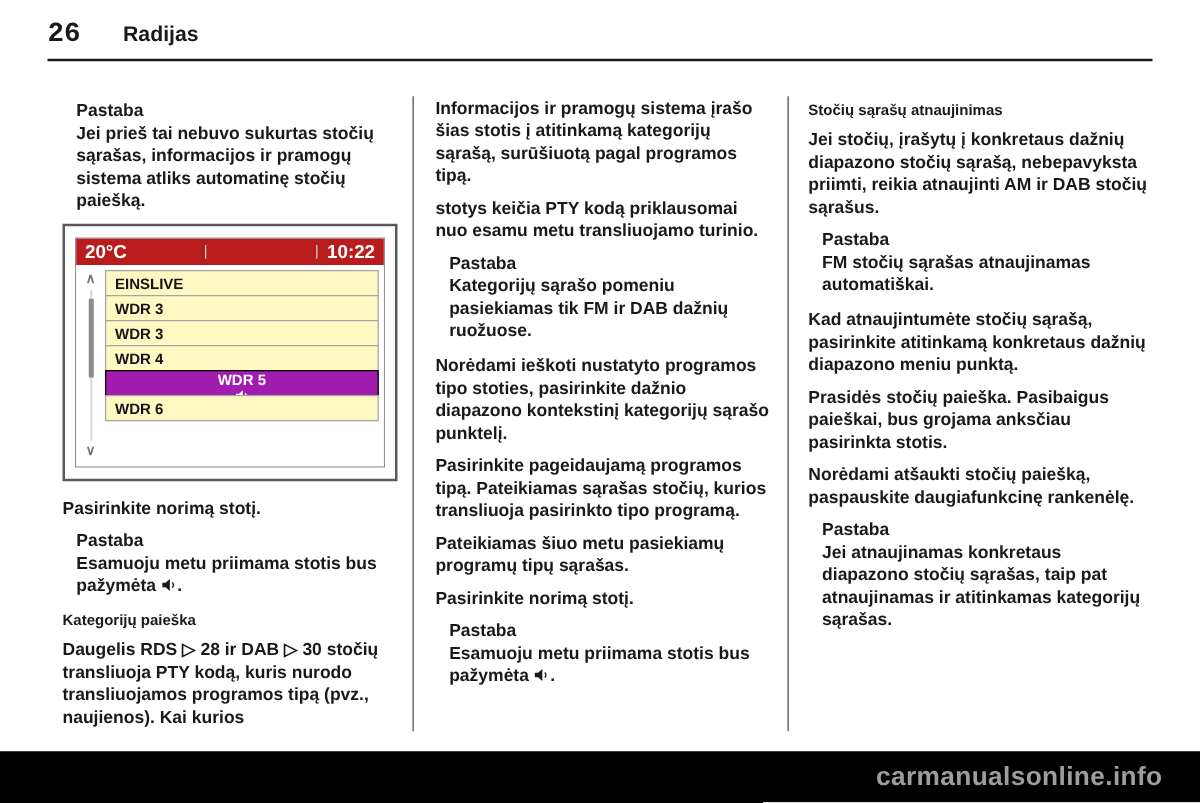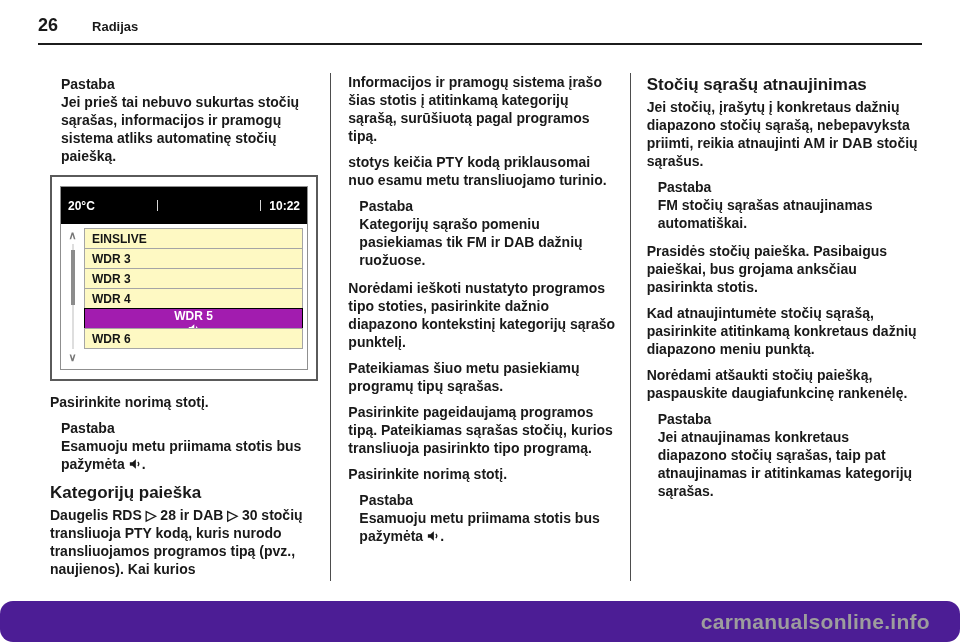--- a/index.html
+++ b/index.html
@@ -2,43 +2,43 @@
 <html><head>
 <meta charset="utf-8">
 <style>
   html,body{margin:0;padding:0;background:#fff;}
   .page{
     position:relative;width:960px;height:642px;overflow:hidden;background:#fff;
     font-family:"Liberation Sans",sans-serif;color:#191919;font-weight:bold;
   }
   
   .hdr{padding:15px 0 0 38px;display:flex;align-items:baseline;}
-  .hdr .pgnum{font-size:18px;}
-  .hdr .section{font-size:13px;margin-left:34px;}
+  .hdr .pgnum{font-size:22px;font-family:Liberation Mono, monospace;}
+  .hdr .section{font-size:17px;margin-left:34px;}
   .rule{margin:7px 38px 0 38px;border-top:2px solid #1c1c1c;}
   
   .cols{display:flex;padding:28px 38px 0 50px;align-items:flex-start;}
   .col{box-sizing:border-box;}
   .col1{width:272px;}
   .col2{width:270px;}
   .col3{width:276px;}
   .vdiv{width:1px;height:508px;background:#4d4d4d;flex:none;}
   .vdiv.d1{margin:0 17px 0 9px;}
   .vdiv.d2{margin:0 16px 0 12px;}
   p.body{font-size:14px;line-height:18px;margin:0 0 8px 0;}
-  h2.subhead{font-size:17px;line-height:19px;margin:2px 0 4px 0;}
+  h2.subhead{font-size:12px;line-height:19px;margin:2px 0 4px 0;}
   .note{margin:2px 0 10px 11px;font-size:14px;line-height:18px;}
   .note .nlabel{margin-bottom:0;}
   .inline-icon{display:inline-block;vertical-align:-1px;margin:0 1px 0 4px;}
   .inline-icon svg{display:block;}
   
   .shot{margin:5px 0 12px 0;width:268px;height:206px;border:2px solid #5a5a5a;
         background:#fff;box-sizing:border-box;padding:9px 8px;}
   .shot-ui{height:100%;border:1px solid #8f8f8f;display:flex;flex-direction:column;box-sizing:border-box;}
-  .shot-topbar{height:37px;flex:none;background:#000000;color:#fff;font-size:12px;
+  .shot-topbar{height:21px;flex:none;background:#b91c1c;color:#fff;font-size:15px;
         display:flex;align-items:center;padding:0 7px;}
   .shot-topbar .tick{width:1px;height:11px;background:#d6d6d6;}
   .shot-topbar .t1{margin-left:62px;}
   .shot-topbar .sp{flex:1;}
   .shot-topbar .time{margin-left:8px;}
   .shot-titlerow{height:21px;flex:none;background:#fafafa;border-bottom:1px solid #9a9a9a;
         display:flex;align-items:center;padding:0 6px;font-size:11.5px;color:#222;}
   .shot-title{flex:1;}
   .shot-icons{display:flex;align-items:center;gap:5px;color:#a0a0a0;font-size:9px;}
   .shot-icons .tp{border:1px solid #a8a8a8;font-size:7.5px;line-height:8px;padding:0 1px;}
@@ -47,22 +47,22 @@
   .shot-gutter{width:23px;flex:none;display:flex;flex-direction:column;align-items:center;
         color:#777;font-size:11px;line-height:11px;padding:2px 0;}
   .shot-gutter .sbar{flex:1;width:2px;background:#dedede;position:relative;margin:3px 0;}
   .shot-gutter .sthumb{position:absolute;top:6%;left:-1px;width:4px;height:52%;background:#8c8c8c;}
   .shot-list{flex:1;display:flex;flex-direction:column;}
   .srow{height:21px;box-sizing:border-box;border:1px solid #a5a5a5;margin-top:-1px;
         display:flex;align-items:center;padding:0 7px;font-size:12px;color:#141414;background:#fef9c3;}
   .srow:first-child{margin-top:0;}
   .srow.selected{background:#a21caf;color:#fff;border-color:#000;justify-content:space-between;flex-direction:column;}
   
-  .strip{position:absolute;left:0;bottom:0;width:100%;height:41px;background:#4c1d95;
-        display:flex;align-items:center;justify-content:flex-end;box-sizing:border-box;padding-right:30px;border-radius:13px;}
+  .strip{position:absolute;left:0;bottom:0;width:100%;height:41px;background:#000000;
+        display:flex;align-items:center;justify-content:flex-end;box-sizing:border-box;padding-right:30px;}
   .watermark{color:#9d9d9d;font-size:21px;font-weight:bold;letter-spacing:0.3px;}
 </style>
 </head>
 <body>
 
 <div class="page">
 
   <div class="hdr">
     <span class="pgnum">26</span>
     <span class="section">Radijas</span>
@@ -131,43 +131,43 @@
     <div class="vdiv d1"></div>
 
     <section class="col col2">
       <p class="body">Informacijos ir pramogų sistema įrašo šias stotis į atitinkamą kategorijų sąrašą, surūšiuotą pagal programos tipą.</p>
       <p class="body">stotys keičia PTY kodą priklausomai nuo esamu metu transliuojamo turinio.</p>
       <div class="note">
         <div class="nlabel">Pastaba</div>
         <div class="ntext">Kategorijų sąrašo pomeniu pasiekiamas tik FM ir DAB dažnių ruožuose.</div>
       </div>
       <p class="body">Norėdami ieškoti nustatyto programos tipo stoties, pasirinkite dažnio diapazono kontekstinį kategorijų sąrašo punktelį.</p>
+      <p class="body">Pasirinkite pageidaujamą programos tipą. Pateikiamas sąrašas stočių, kurios transliuoja pasirinkto tipo programą.</p>
       <p class="body">Pateikiamas šiuo metu pasiekiamų programų tipų sąrašas.</p>
-      <p class="body">Pasirinkite pageidaujamą programos tipą. Pateikiamas sąrašas stočių, kurios transliuoja pasirinkto tipo programą.</p>
       <p class="body">Pasirinkite norimą stotį.</p>
       <div class="note">
         <div class="nlabel">Pastaba</div>
         <div class="ntext"><span>Esamuoju metu priimama stotis bus pažymėta</span><span class="inline-icon"><svg width="12" height="12" viewBox="0 0 14 14">
                 <path fill="#191919" d="M1 5h3l4-3.5v11L4 9H1z"></path>
                 <path d="M10.3 4.6a3.4 3.4 0 0 1 0 4.8" fill="none" stroke="#191919" stroke-width="1.4"></path>
               </svg></span><span>.</span></div>
       </div>
     </section>
 
     <div class="vdiv d2"></div>
 
     <section class="col col3">
       <h2 class="subhead">Stočių sąrašų atnaujinimas</h2>
       <p class="body">Jei stočių, įrašytų į konkretaus dažnių diapazono stočių sąrašą, nebepavyksta priimti, reikia atnaujinti AM ir DAB stočių sąrašus.</p>
       <div class="note">
         <div class="nlabel">Pastaba</div>
         <div class="ntext">FM stočių sąrašas atnaujinamas automatiškai.</div>
       </div>
+      <p class="body">Kad atnaujintumėte stočių sąrašą, pasirinkite atitinkamą konkretaus dažnių diapazono meniu punktą.</p>
       <p class="body">Prasidės stočių paieška. Pasibaigus paieškai, bus grojama anksčiau pasirinkta stotis.</p>
-      <p class="body">Kad atnaujintumėte stočių sąrašą, pasirinkite atitinkamą konkretaus dažnių diapazono meniu punktą.</p>
       <p class="body">Norėdami atšaukti stočių paiešką, paspauskite daugiafunkcinę rankenėlę.</p>
       <div class="note">
         <div class="nlabel">Pastaba</div>
         <div class="ntext">Jei atnaujinamas konkretaus diapazono stočių sąrašas, taip pat atnaujinamas ir atitinkamas kategorijų sąrašas.</div>
       </div>
     </section>
 
   </div>
 
   <div class="strip">

